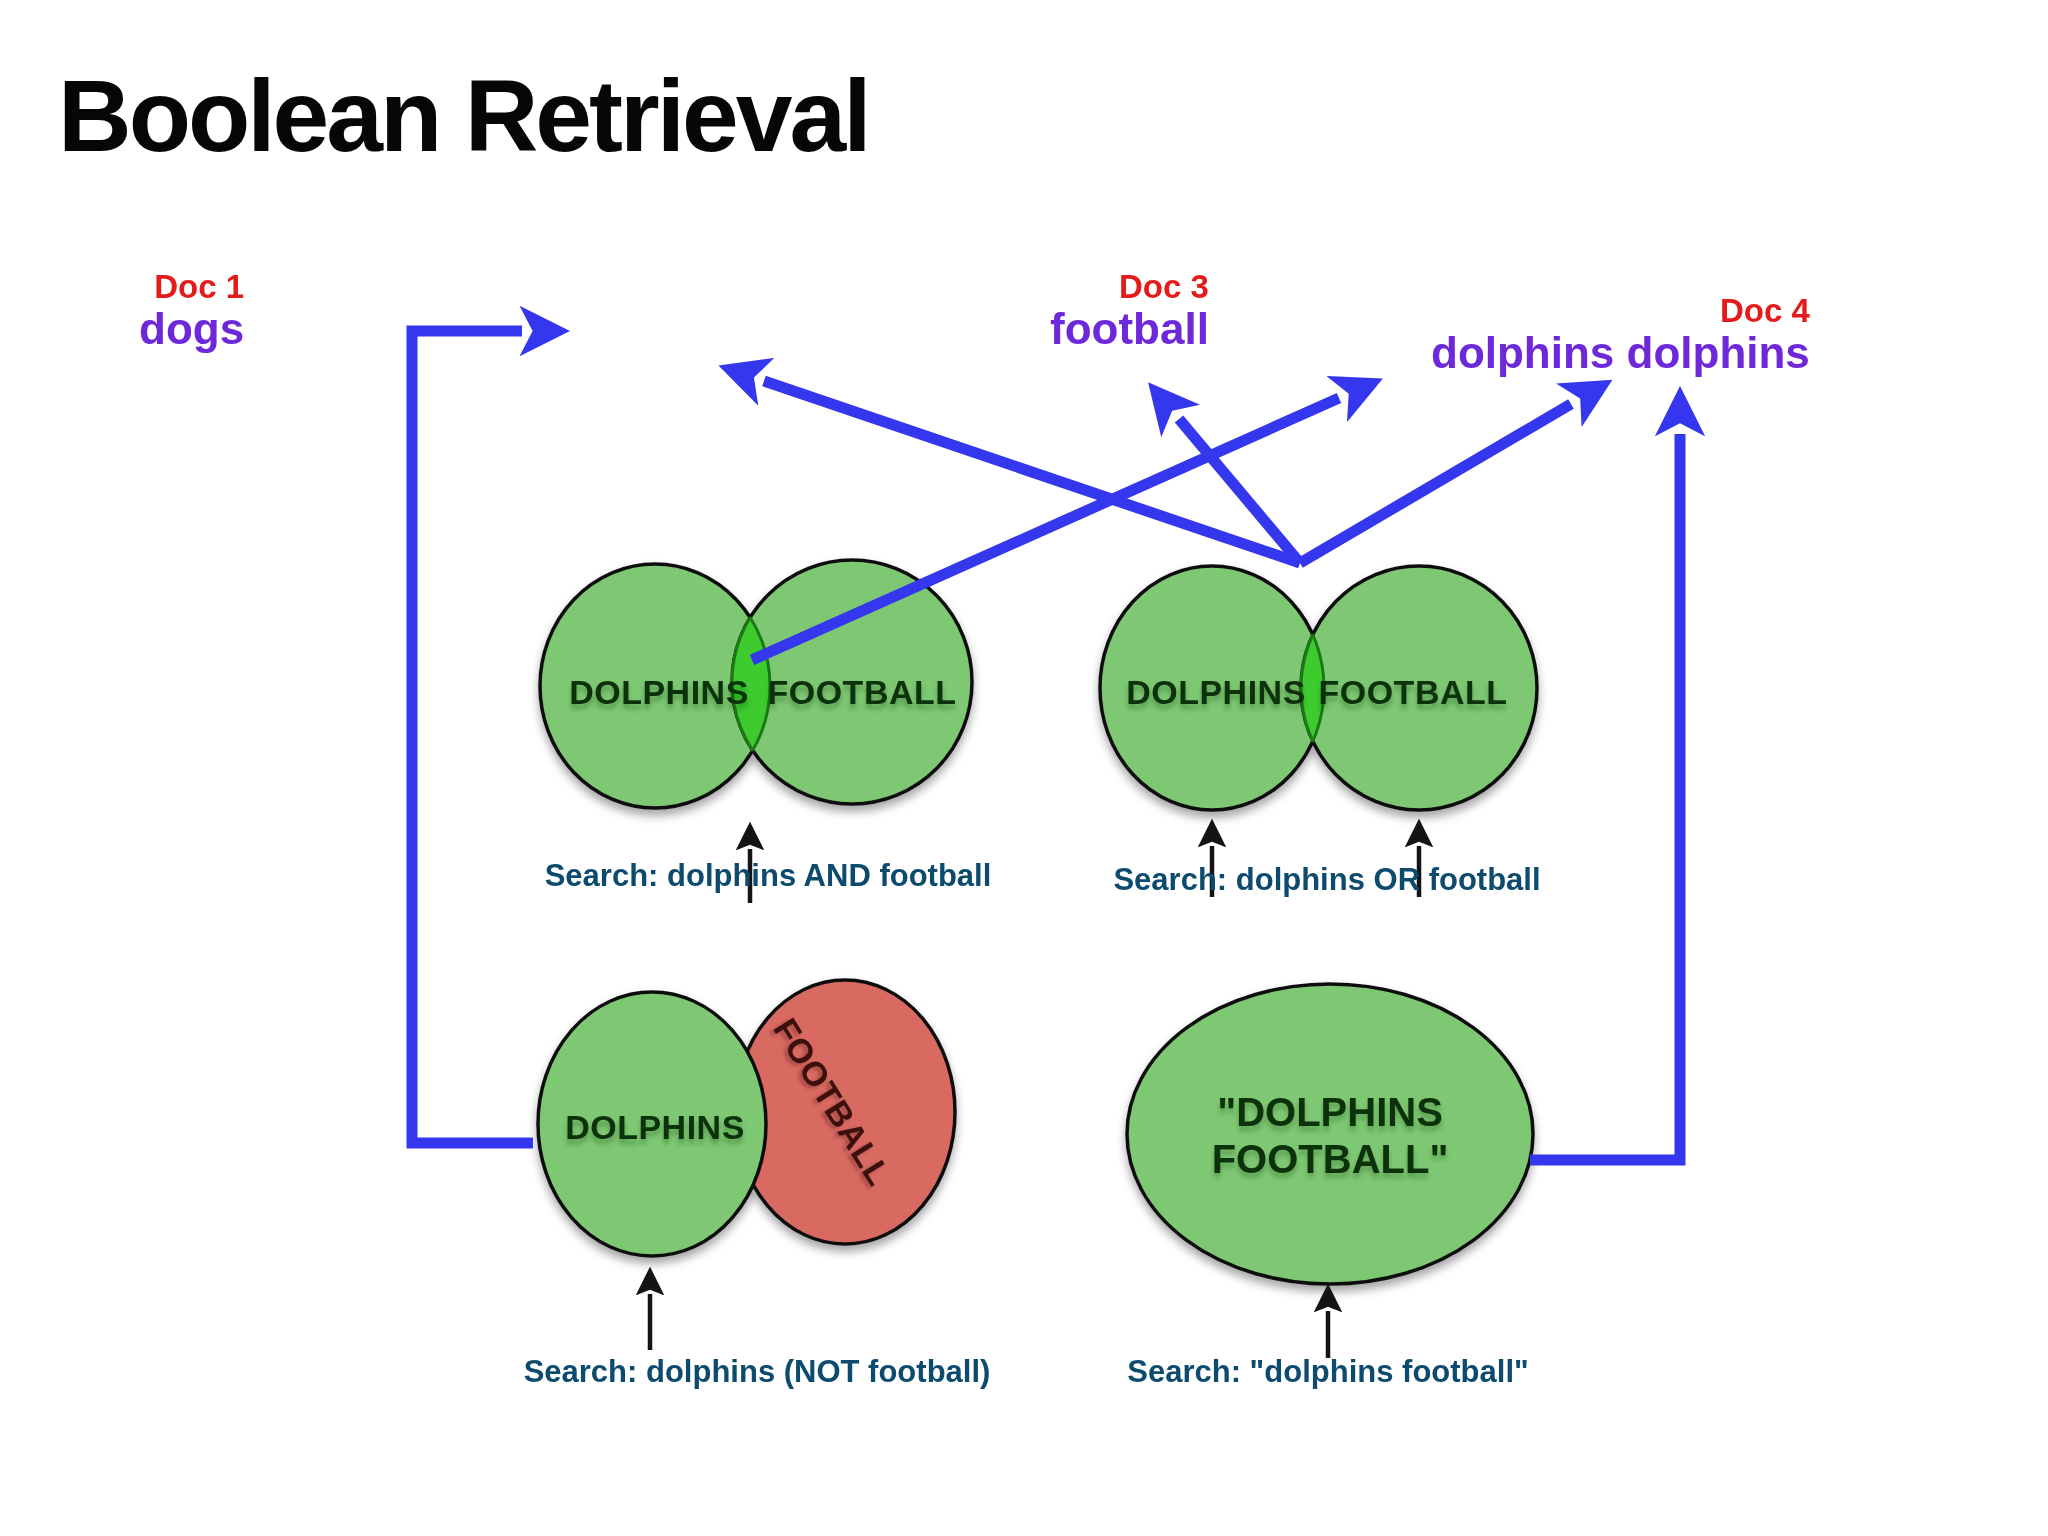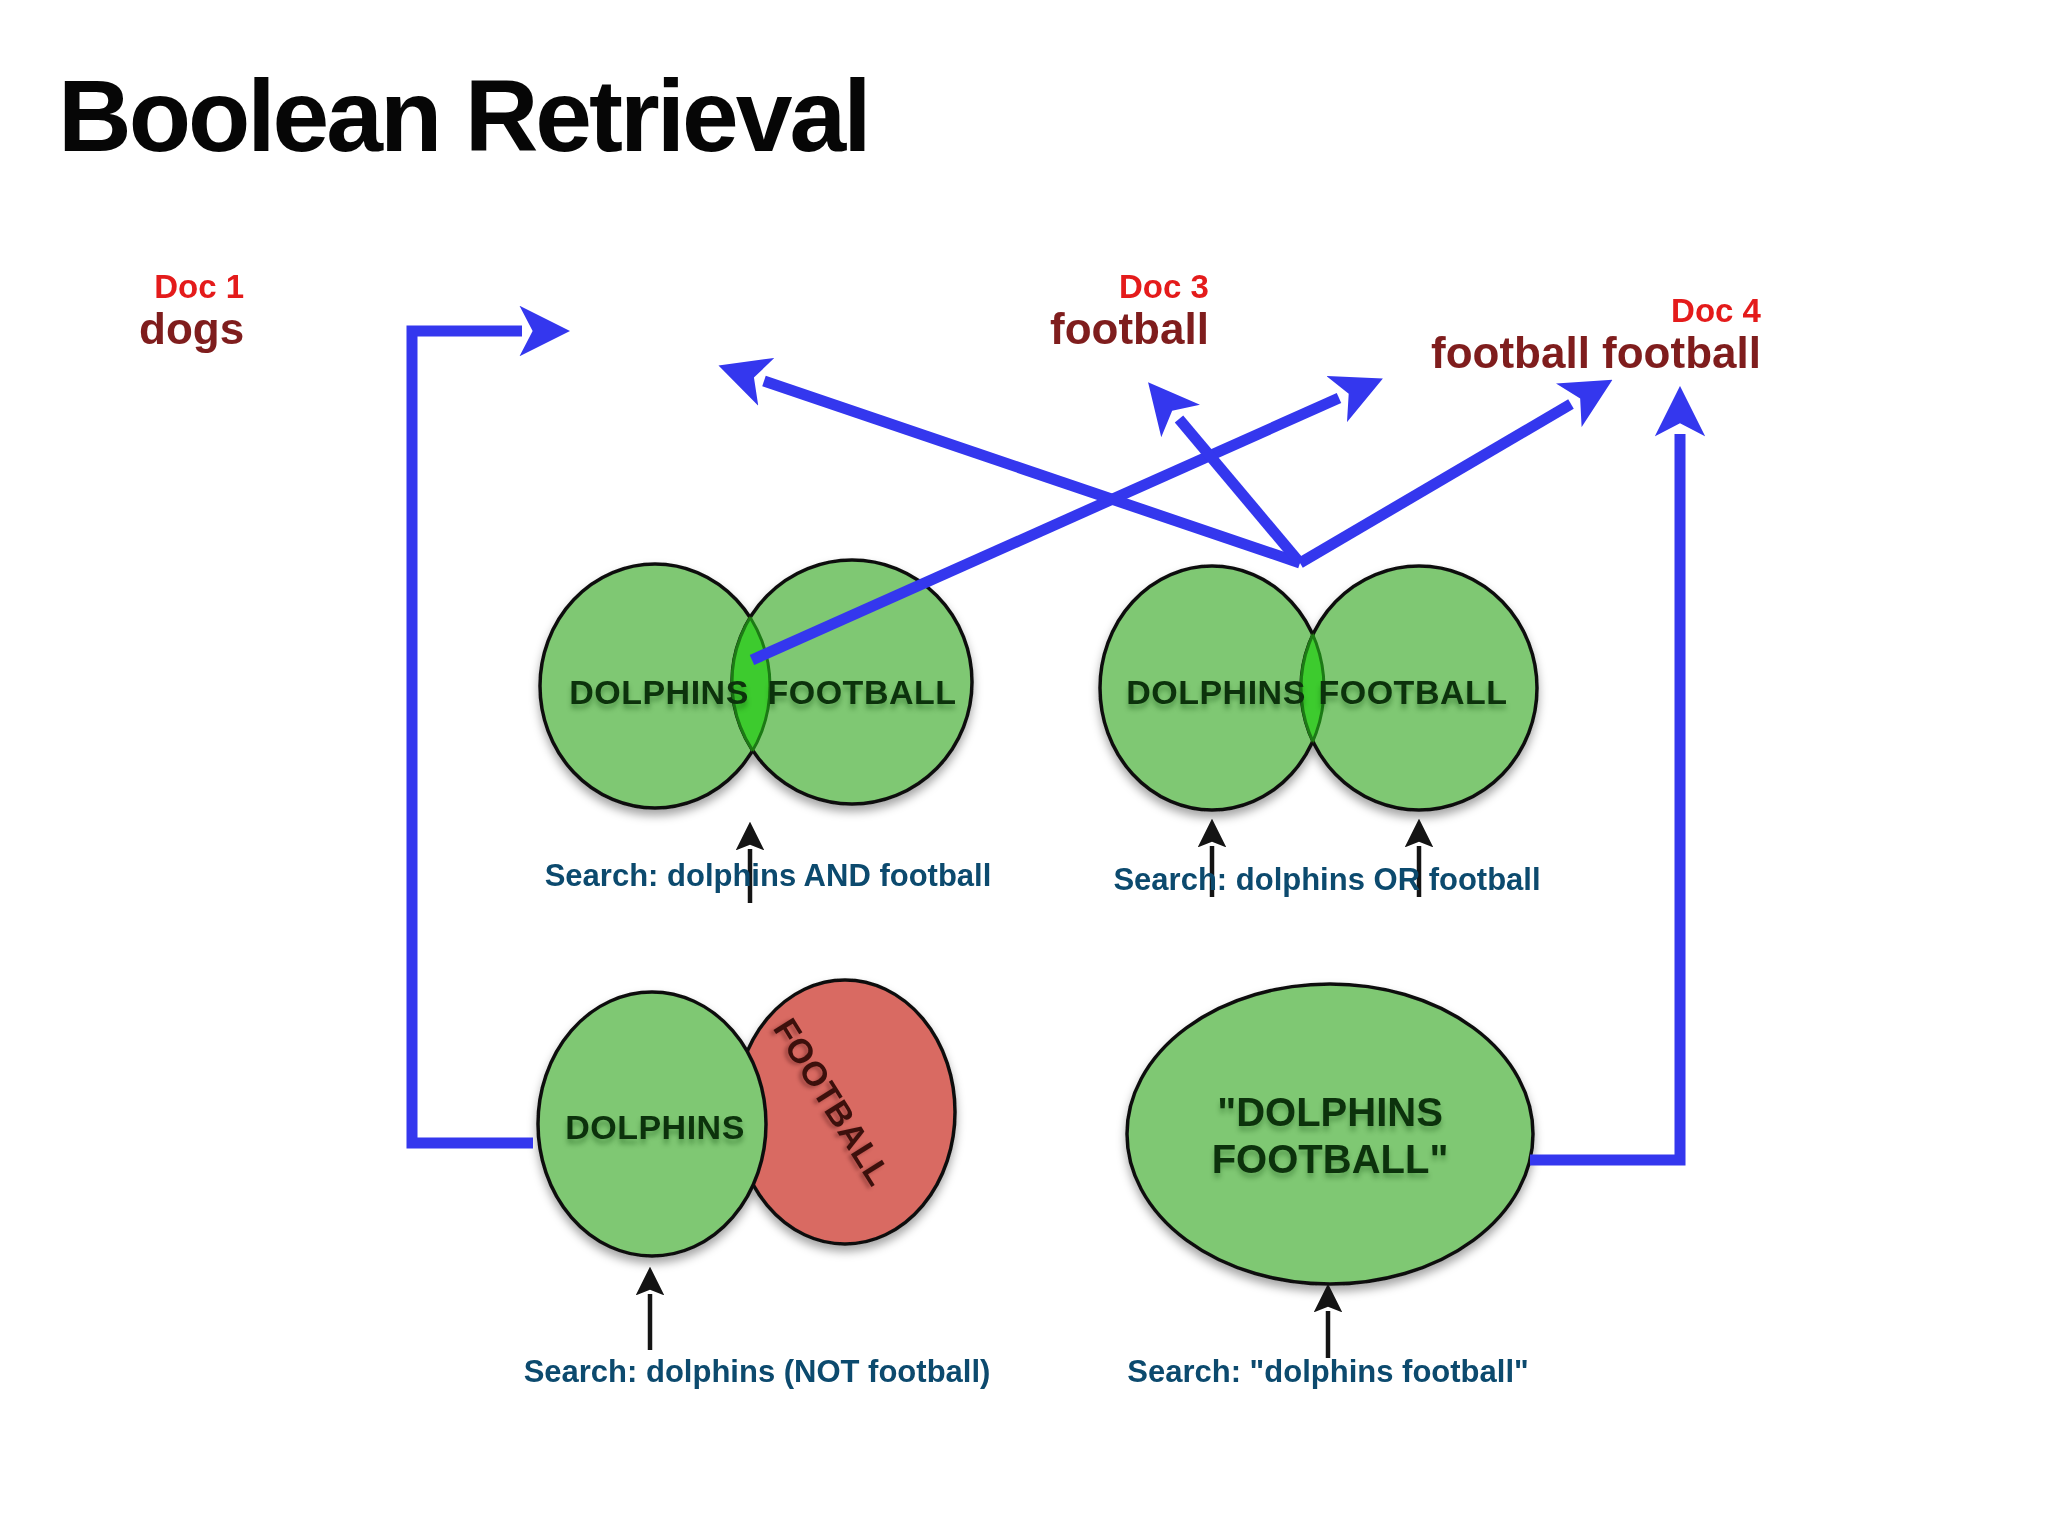--- a/index.html
+++ b/index.html
@@ -7,21 +7,21 @@
     position:relative;width:1840px;height:1536px;background:#ffffff;overflow:hidden;
     font-family:"Liberation Sans", sans-serif;
   }
   .abs{position:absolute;}
   .title{
     left:58px;top:58px;font-size:102px;font-weight:bold;color:#060606;
     letter-spacing:-3px;white-space:nowrap;
   }
   .doc{white-space:nowrap;}
   .doc-id{font-size:33px;font-weight:bold;color:#e41b1b;line-height:1.0;text-align:right;}
-  .doc-word{font-size:44px;font-weight:bold;color:#7f1d1d;line-height:1.0;margin-top:4px;}
+  .doc-word{font-size:44px;font-weight:bold;color:#6d28d9;line-height:1.0;margin-top:4px;}
   svg.layer{position:absolute;left:0;top:0;}
   .venn-label{
     font-size:34px;font-weight:bold;color:#0c320c;letter-spacing:0.5px;white-space:nowrap;
     transform:translate(-50%,-50%);text-shadow:0 5px 5px rgba(10,70,10,0.35);
   }
   .venn-label.rot{transform:translate(-50%,-50%) rotate(58deg);color:#3c100c;
     text-shadow:0 4px 4px rgba(60,10,10,0.35);}
   .phrase-label{
     font-size:40px;font-weight:bold;color:#0c320c;text-align:center;line-height:1.18;
     transform:translate(-50%,-50%);white-space:nowrap;text-shadow:0 5px 5px rgba(10,70,10,0.3);
@@ -41,21 +41,21 @@
   <div class="abs doc" style="left:117px;top:270px;">
     <div class="doc-id">Doc 1</div>
     <div class="doc-word" style="margin-left:22px;">dogs</div>
   </div>
   <div class="abs doc" style="left:1034px;top:270px;">
     <div class="doc-id">Doc 3</div>
     <div class="doc-word" style="margin-left:16px;">football</div>
   </div>
   <div class="abs doc" style="left:1413px;top:278px;margin-top:16px;">
     <div class="doc-id">Doc 4</div>
-    <div class="doc-word" style="margin-left:18px;">football football</div>
+    <div class="doc-word" style="margin-left:18px;">dolphins dolphins</div>
   </div>
 
   <svg class="layer" width="2048" height="1536" viewBox="0 0 2048 1536">
     <defs>
       <marker id="ab" viewBox="0 0 10 10" refX="0.5" refY="5" markerWidth="4.6" markerHeight="4.6" orient="auto" markerUnits="strokeWidth">
         <path d="M0,0 L10,5 L0,10 L2.6,5 Z" fill="#3437ee"></path>
       </marker>
       <marker id="abk" viewBox="0 0 10 10" refX="0.5" refY="5" markerWidth="6.4" markerHeight="6.4" orient="auto" markerUnits="strokeWidth">
         <path d="M0,0 L10,5 L0,10 L2,5 Z" fill="#141414"></path>
       </marker>

